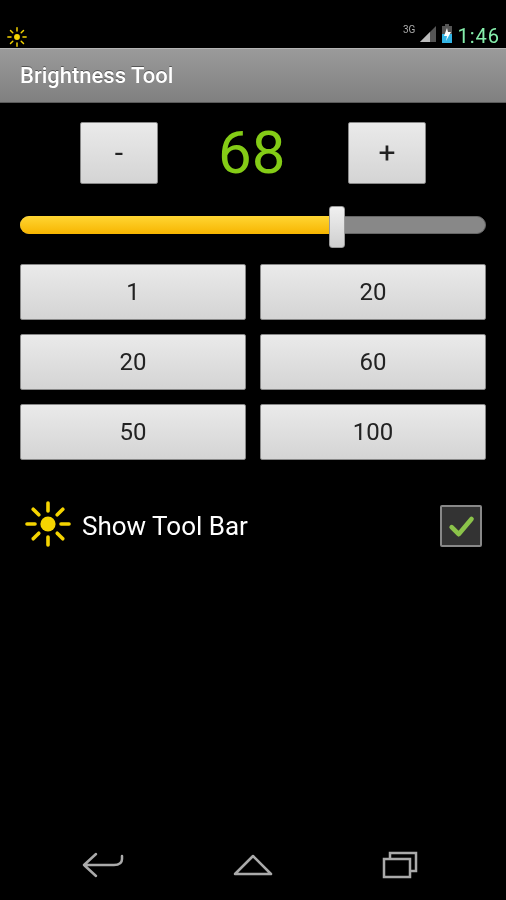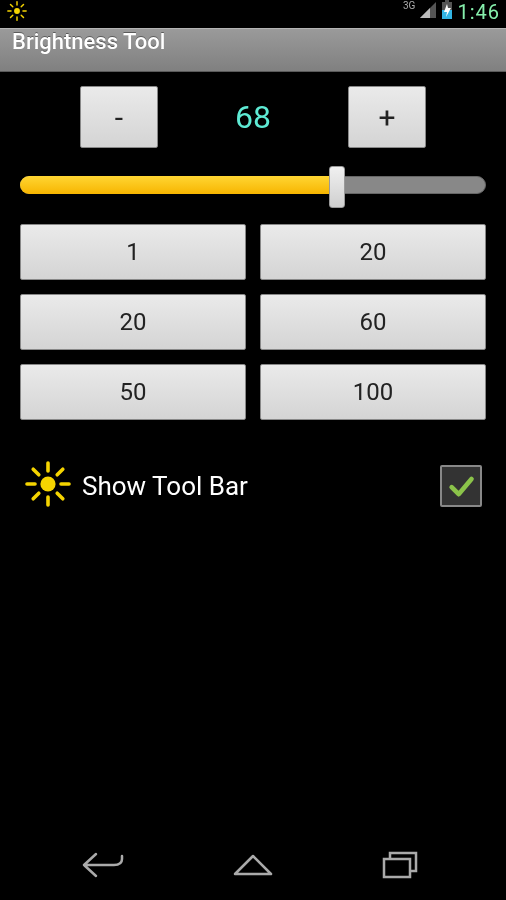--- a/index.html
+++ b/index.html
@@ -7,41 +7,42 @@
     width: 506px;
     height: 900px;
     background: #000;
     font-family: Roboto, "Helvetica Neue", Arial, sans-serif;
     overflow: hidden;
     position: relative;
     color: #fff;
   }
   
   .status-bar {
-    height: 28px;
+    height: 48px;
     background: #000;
     display: flex;
-    align-items: flex-start;
+    align-items: flex-end;
     padding: 0 6px;
     font-size: 18px;
     gap: 28px;
   }
   .status-left { flex: 0 0 auto; }
   .status-spacer { flex: 1 1 auto; }
   .status-right { display: flex; align-items: center; gap: 4px; }
   .status-net { font-size: 10px; color: #aaa; line-height: 1; position: relative; top:-6px; }
   .status-clock { color: #86efac; font-size: 20px; letter-spacing: 1px; }
   .sun-small svg { display:block; }
 
   
   .action-bar {
-    height: 44px;
+    height: 55px;
     background: linear-gradient(#9a9a9a, #808080);
     display: flex;
-    padding: 0 12px;
+    align-items: center;
+    padding: 0 20px;
     border-top: 1px solid #b5b5b5;
     border-bottom: 1px solid #5a5a5a;
   }
   .action-title {
     color: #fff;
     font-size: 22px;
     font-weight: 500;
     text-shadow: 0 -1px 0 rgba(0,0,0,0.4);
   }
 
@@ -64,24 +65,23 @@
     border-radius: 2px;
     color: #222;
     font-size: 30px;
     display:flex;
     align-items:center;
     justify-content:center;
     cursor: pointer;
   }
 
   .value-number {
-    color: #5eead4;
-    font-size: 32px;
+    color: #84cc16;
+    font-size: 60px;
     min-width: 70px;
-    text-align: center;
   }
 
   
   .slider-wrap {
     position: relative;
     height: 36px;
     margin: 6px 0 22px 0;
   }
   .slider-track {
     position: absolute;

